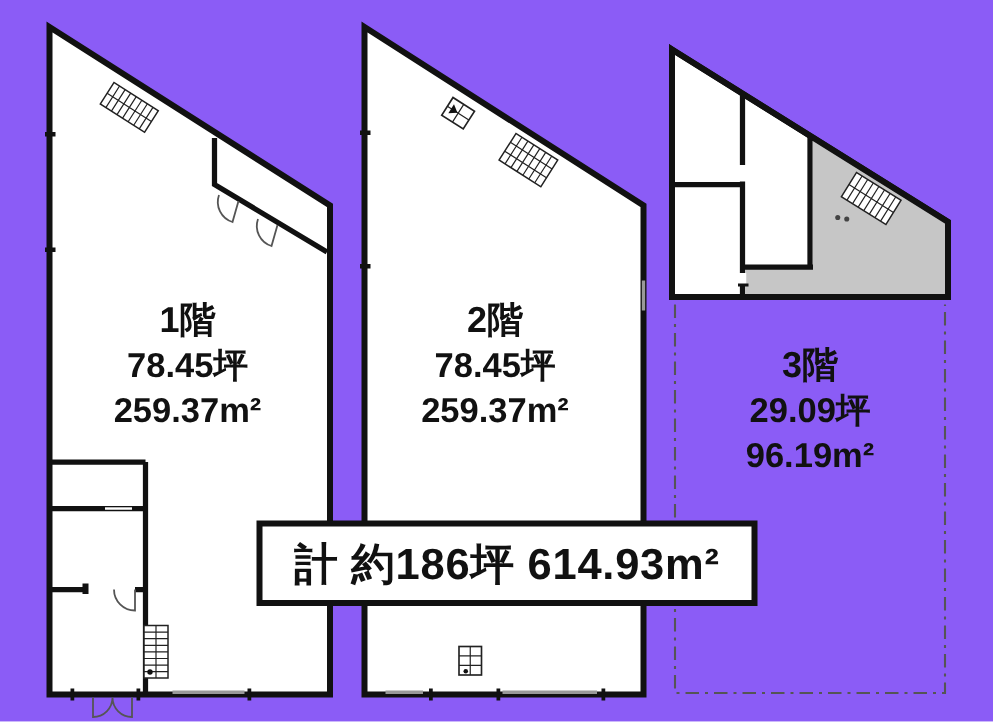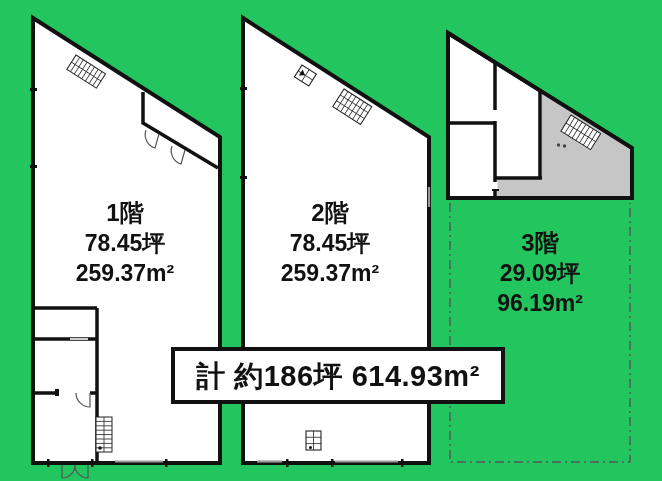--- a/index.html
+++ b/index.html
@@ -1,17 +1,17 @@
 <!DOCTYPE html>
 <html><head>
 <meta charset="utf-8">
 <style>
   html,body{margin:0;padding:0;background:#ffffff;}
   .canvas{
-    position:relative;width:662px;height:481px;background:#22c55e;overflow:hidden;
+    position:relative;width:662px;height:481px;background:#8b5cf6;overflow:hidden;
     font-family:"Liberation Sans","DejaVu Sans",sans-serif;
   }
   svg{display:block;}
   text{
     font-family:"Liberation Sans","DejaVu Sans",sans-serif;
     font-weight:bold;fill:#111111;
   }
   .floor-name{font-size:24px;}
   .floor-val{font-size:23px;}
   .total-text{font-size:29px;letter-spacing:0.5px;}

